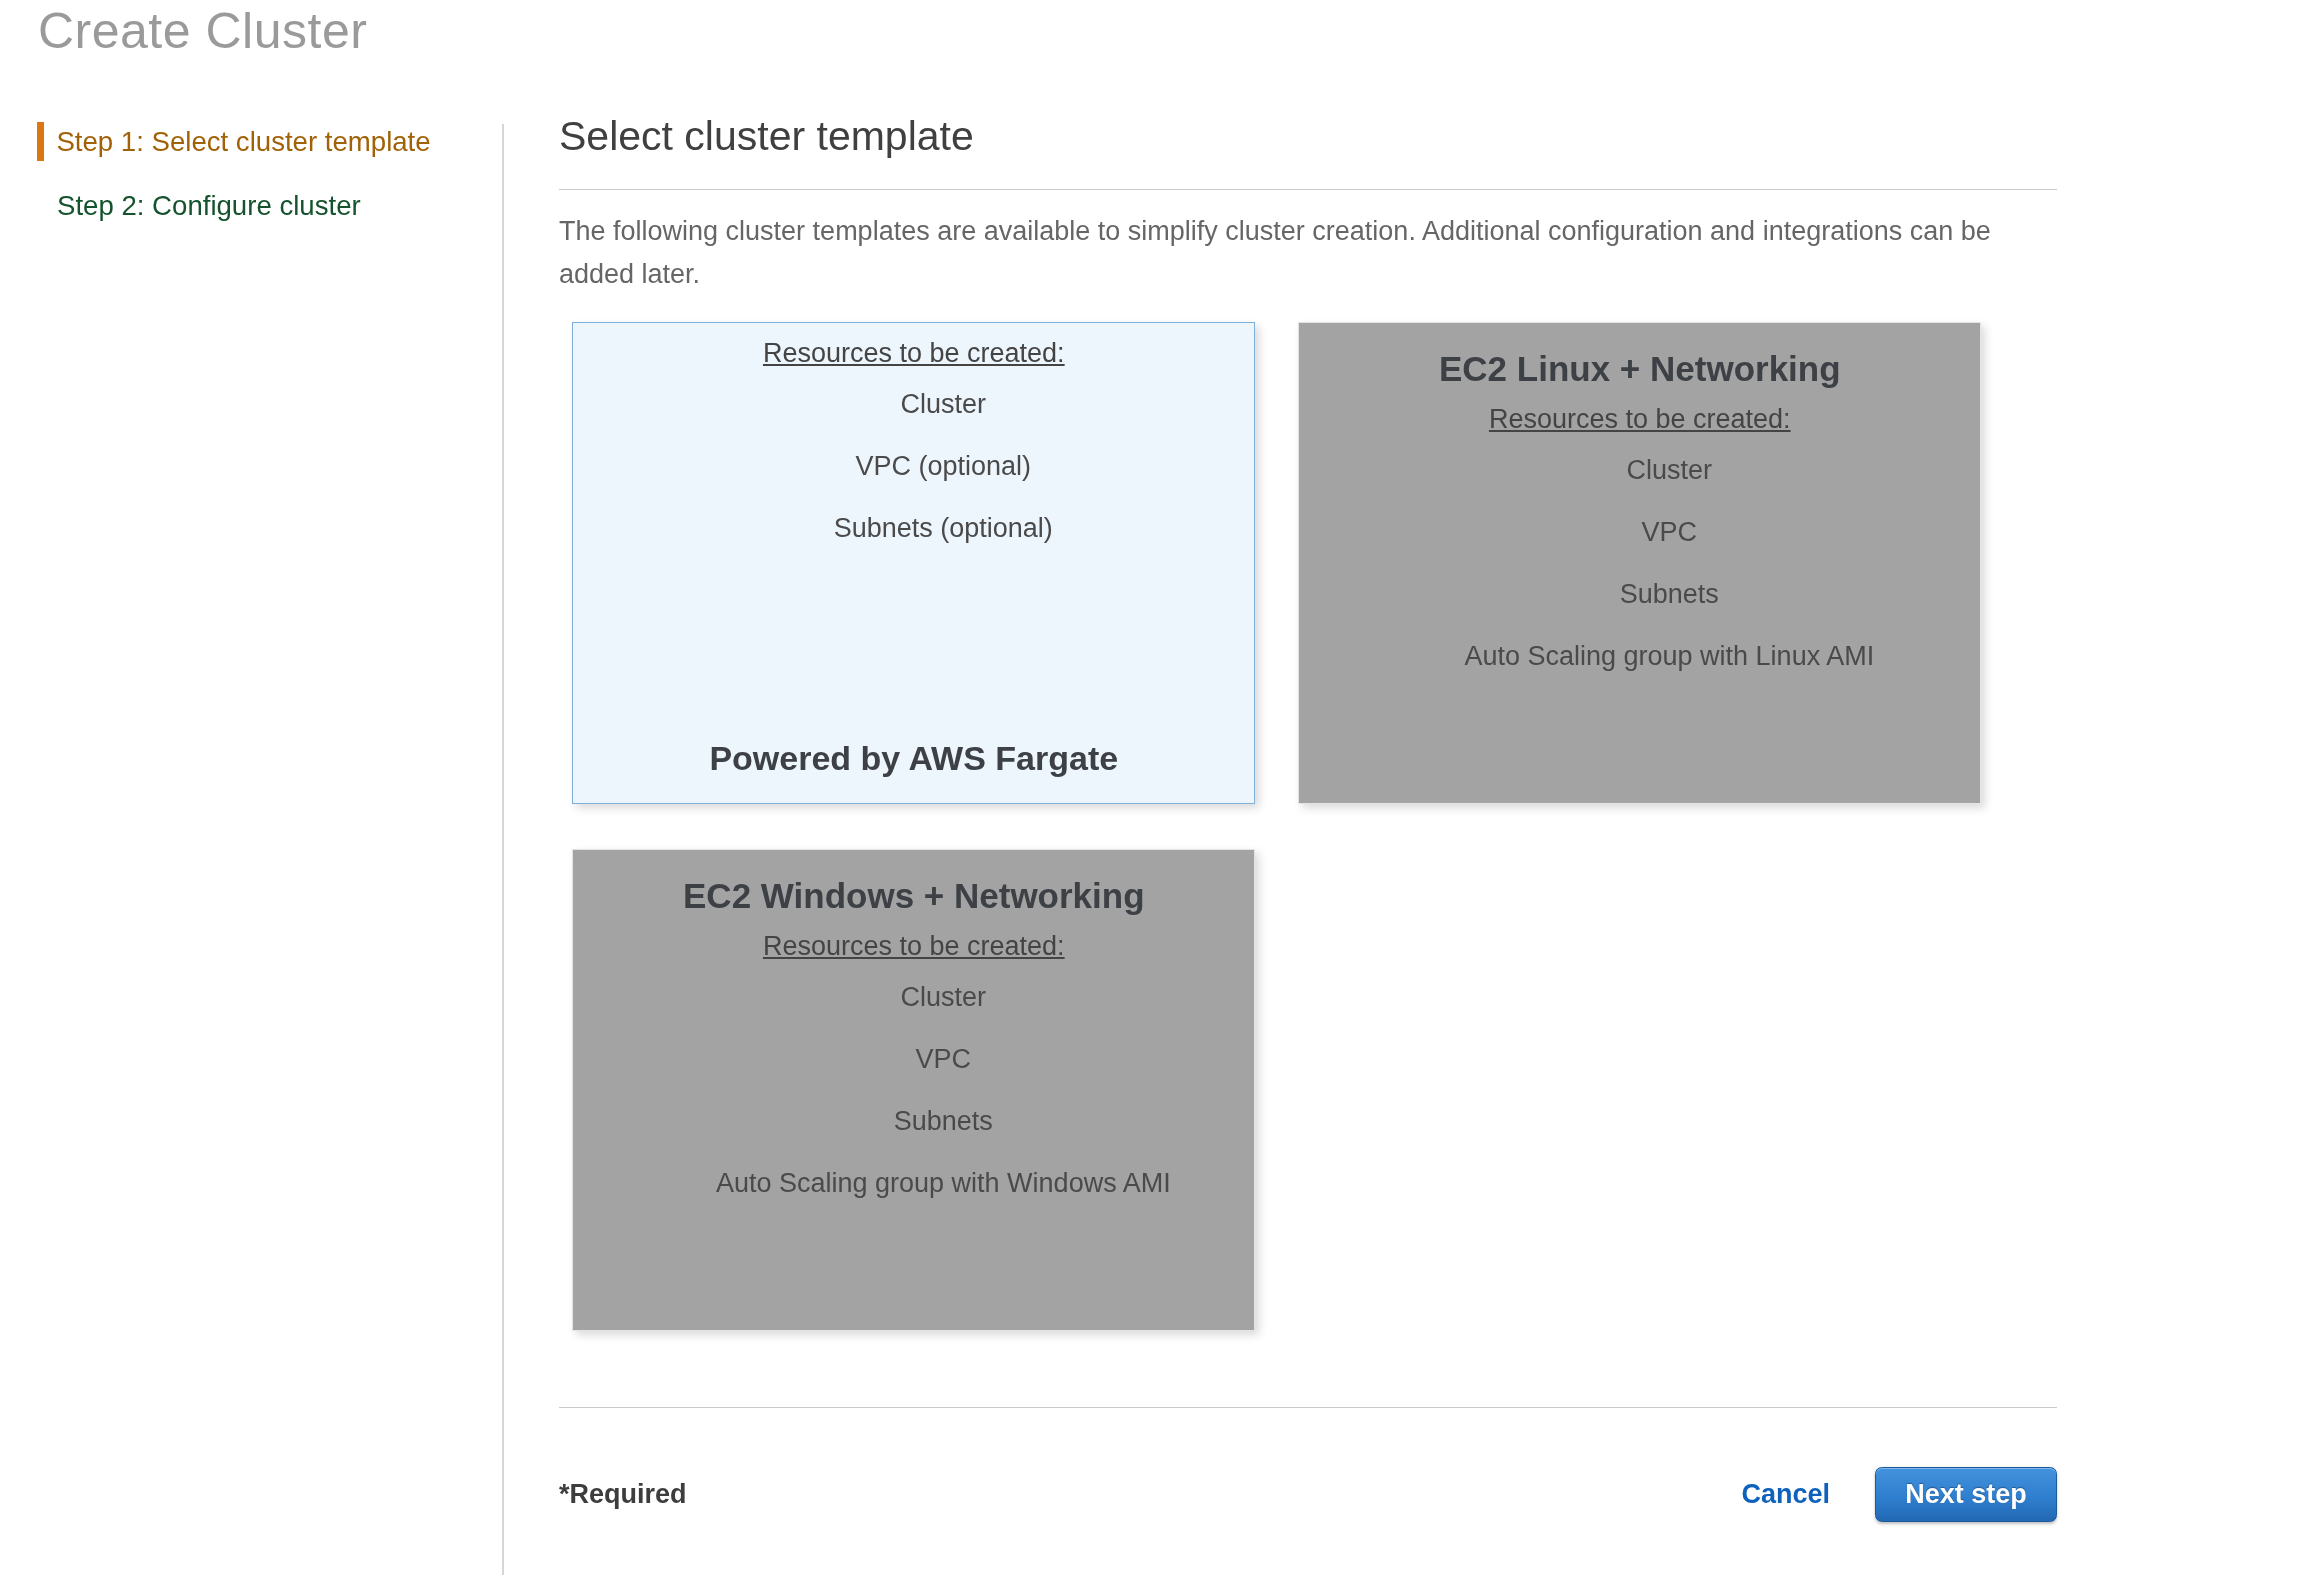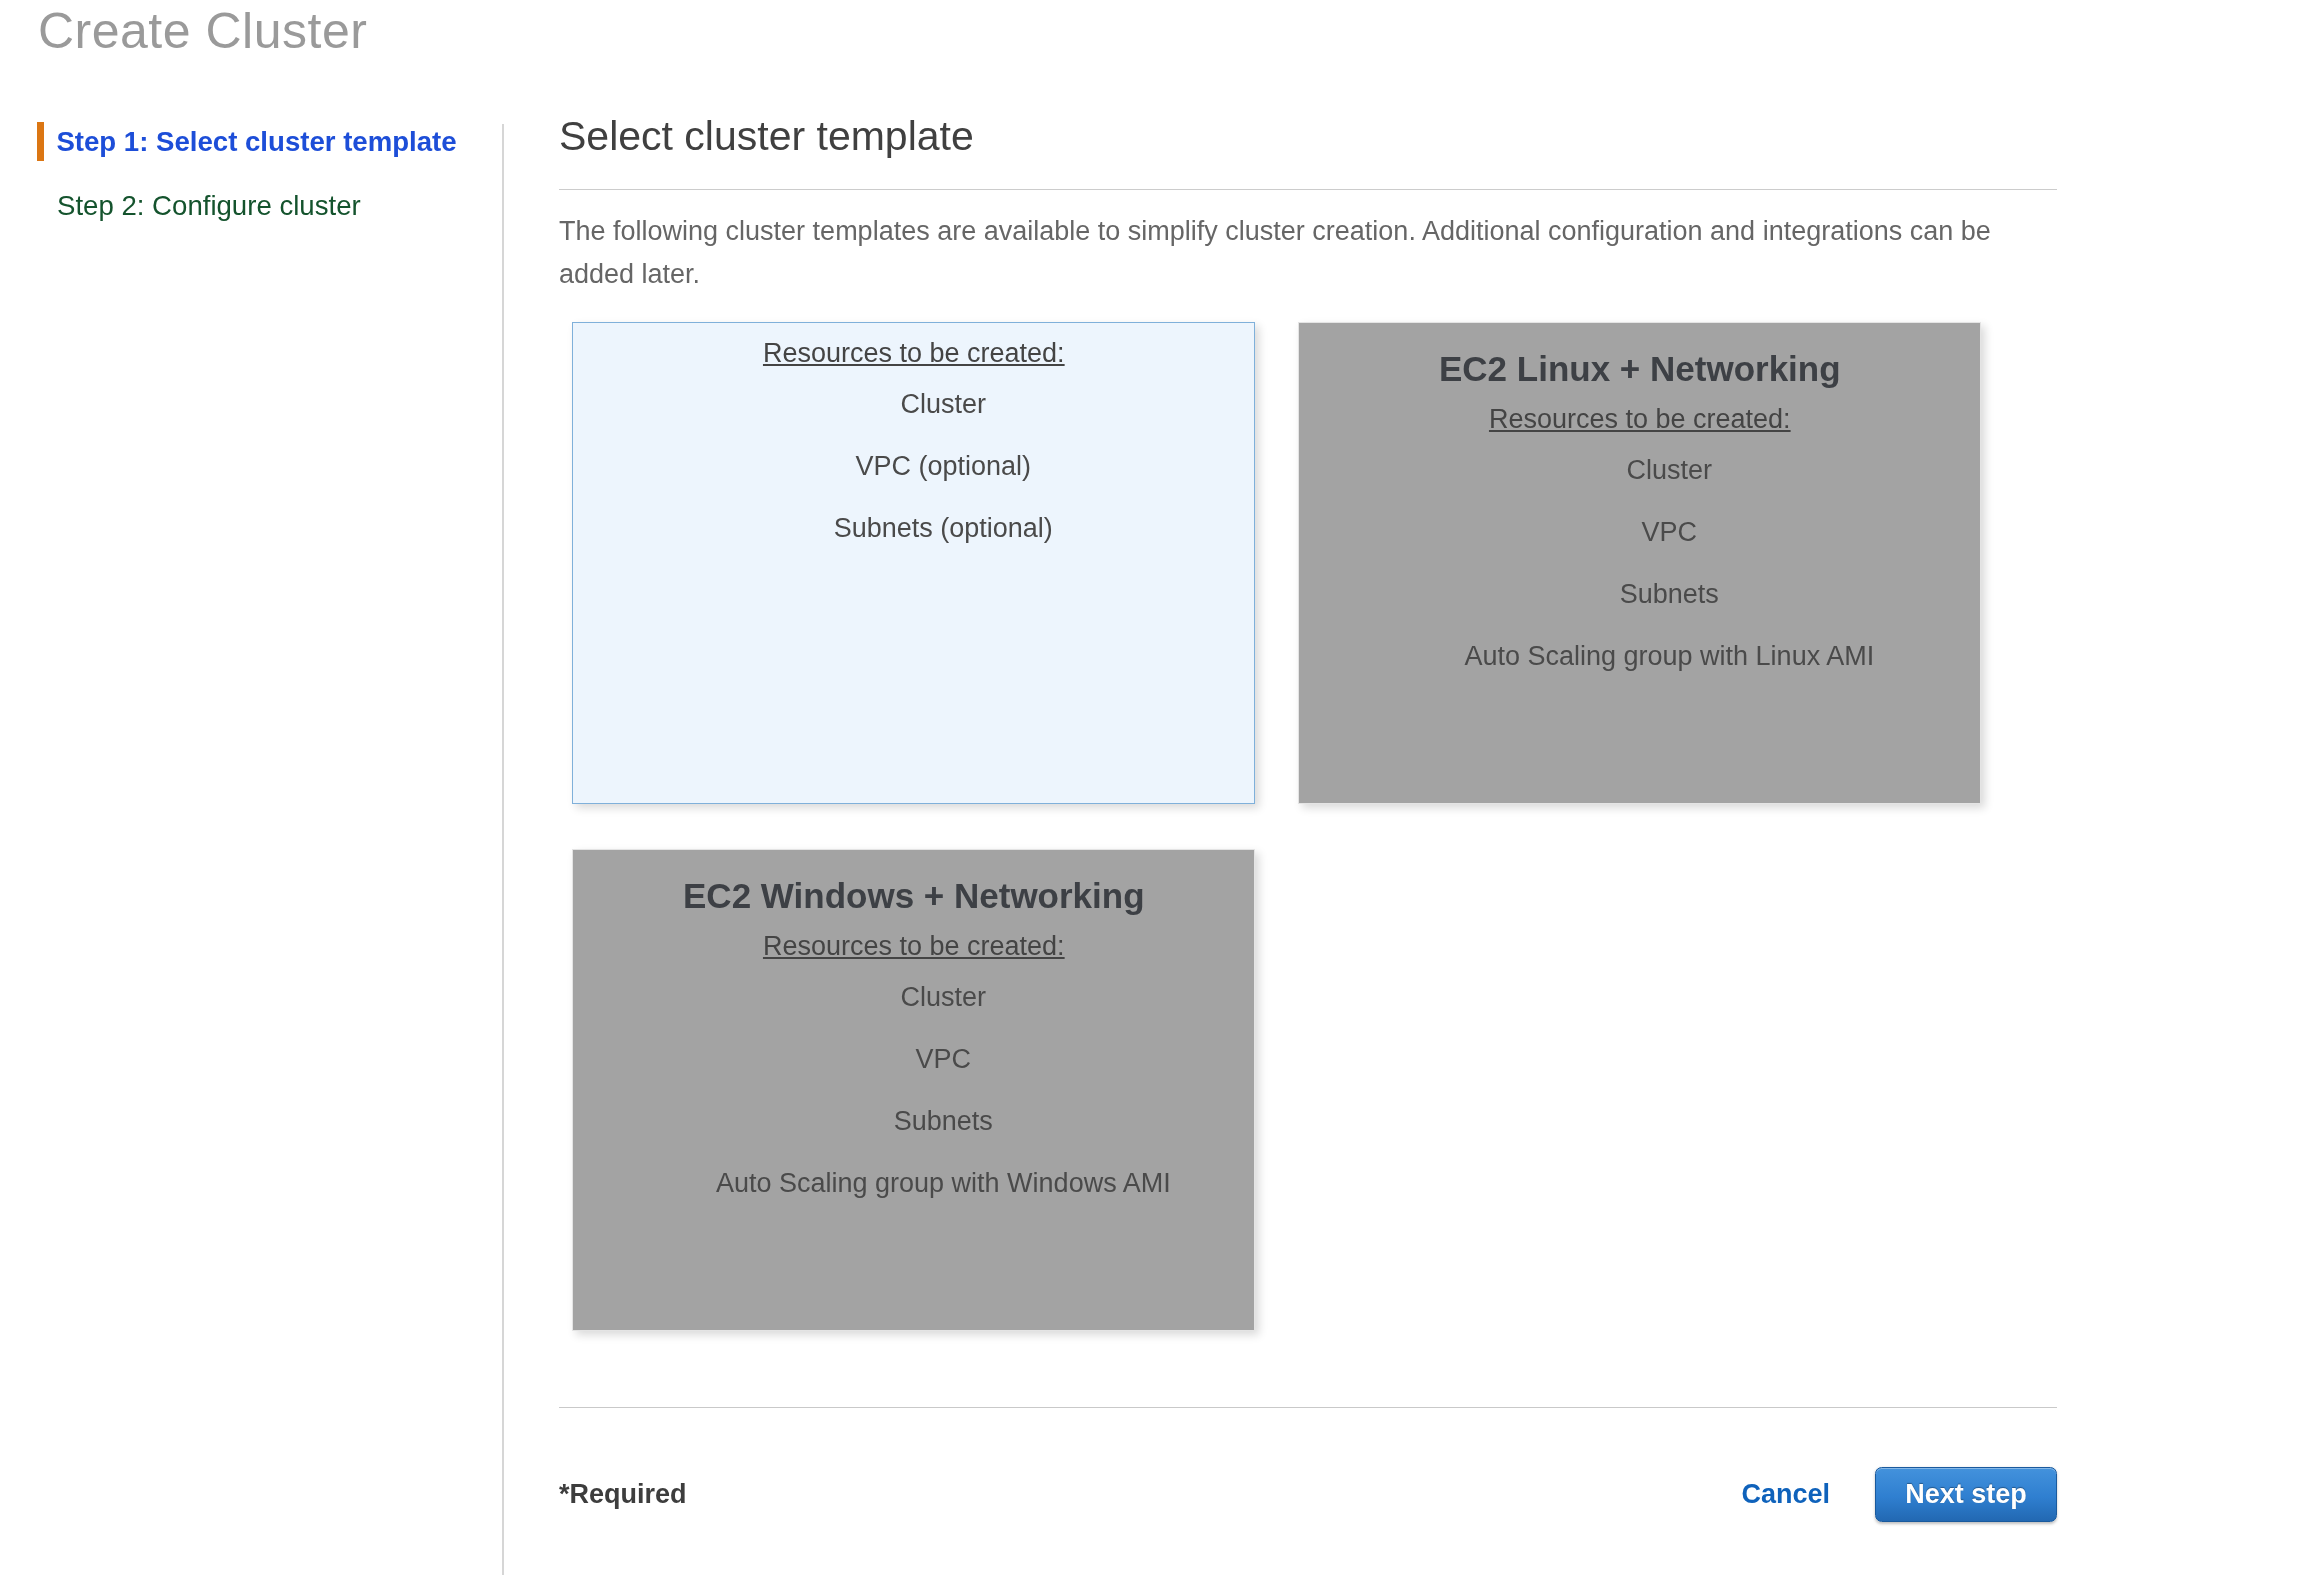--- a/index.html
+++ b/index.html
@@ -20,21 +20,21 @@
   }
 
   
   .steps { position: absolute; left: 37px; top: 122px; width: 438px; }
   .step {
     font-size: 27.6px; line-height: 29.5px; color: #14532d;
     padding: 4.8px 0 4.8px 20px; margin-bottom: 25px;
     cursor: default; white-space: nowrap;
   }
   .step.active {
-    color: #1d4ed8; font-weight: bold;
+    color: #a16207; font-weight: normal;
     border-left: 7.6px solid #db7613; padding-left: 12.4px;
   }
 
   .v-divider {
     position: absolute; left: 502px; top: 124px; bottom: 0;
     width: 1.9px; background: #d6d6d6;
   }
 
   
   .main { position: absolute; left: 559px; top: 112px; width: 1498px; }
@@ -127,20 +127,21 @@
 
   <div class="cards">
 
     <div class="card selected">
       <div class="card-res-label">Resources to be created:</div>
       <ul>
           <li>Cluster</li>
           <li>VPC (optional)</li>
           <li>Subnets (optional)</li>
         </ul>
+      <div class="card-footer">Powered by AWS Fargate</div>
     </div>
 
     <div class="card">
       <div class="card-title">EC2 Linux + Networking</div>
       <div class="card-res-label">Resources to be created:</div>
       <ul>
           <li>Cluster</li>
           <li>VPC</li>
           <li>Subnets</li>
           <li>Auto Scaling group with Linux AMI</li>

